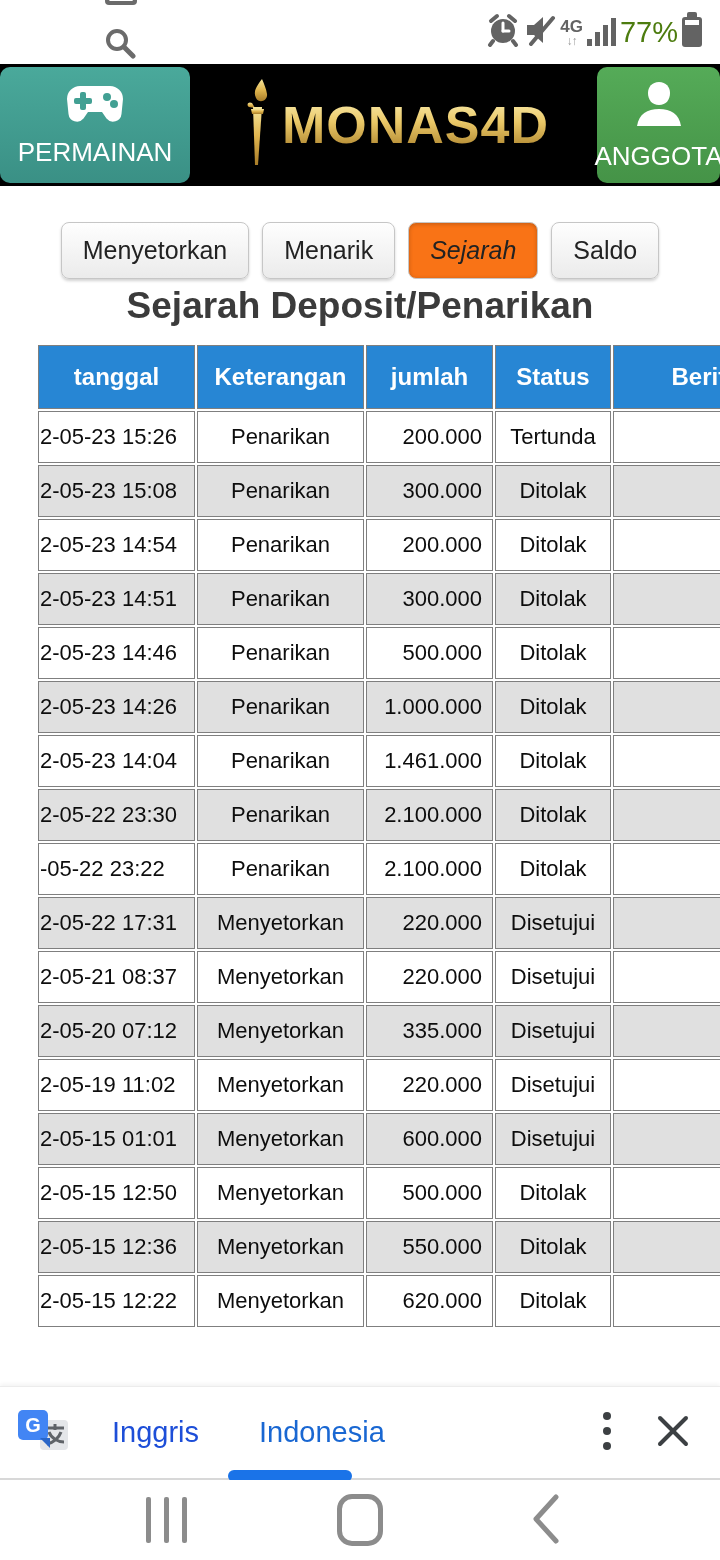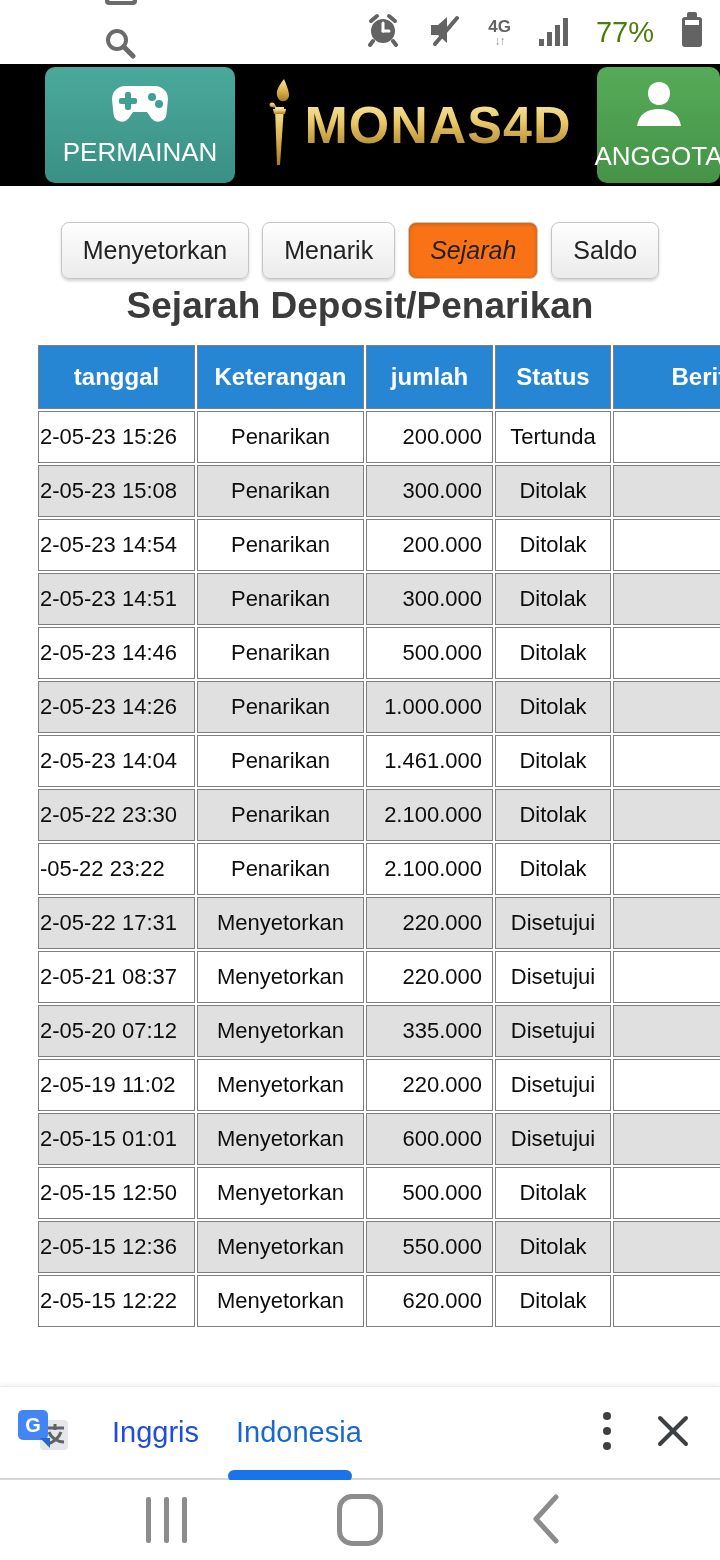--- a/index.html
+++ b/index.html
@@ -3,37 +3,37 @@
 <meta charset="utf-8">
 <style>
   * { margin:0; padding:0; box-sizing:border-box; }
   html,body { width:720px; height:1560px; overflow:hidden; background:#fff;
               font-family:"Liberation Sans", sans-serif; }
   body { position:relative; }
 
   
   .status-bar { height:64px; display:flex; align-items:center; background:#fff; color:#5f5f5f; }
   .status-left { margin-left:104px; display:flex; align-items:flex-start; gap:16px;flex-direction:column; }
-  .status-right { margin-left:auto; margin-right:18px; display:flex; align-items:center; gap:28px; }
+  .status-right { margin-left:auto; margin-right:18px; display:flex; align-items:center; gap:4px; }
   .status-time { font-size:29px; color:#5f5f5f; }
   .pct { font-size:29px; color:#4d7c0f; }
   .fourg { display:flex; flex-direction:column; align-items:center; line-height:1; }
   .fourg .t { font-size:17px; font-weight:bold; color:#636363; }
   .fourg .a { font-size:12px; color:#9a9a9a; letter-spacing:-1px; }
   .sigbars { display:flex; align-items:flex-end; gap:3px; height:28px; }
   .sigbars i { display:block; width:5px; background:#636363; }
   .battery { position:relative; width:20px; height:30px; background:#636363; border-radius:3px; }
   .battery:before { content:""; position:absolute; top:-5px; left:5px; width:10px; height:5px; background:#636363; border-radius:2px 2px 0 0; }
   .battery .lvl { position:absolute; top:3px; left:3px; right:3px; height:5px; background:#fff; }
   .fbsq { position:relative; width:32px; height:32px; }
   .fbsq .sq { position:absolute; right:0; bottom:0; width:21px; height:21px; background:#6b6b6b; border-radius:3px; color:#fff; font-weight:bold; font-size:16px; text-align:center; line-height:21px; }
   .dot-ic { width:9px; height:9px; border-radius:50%; background:#6b6b6b; }
 
   
-  .app-header { position:relative; height:122px; background:#000; display:flex; align-items:center; justify-content:space-between;padding-left:45px; }
+  .app-header { position:relative; height:122px; background:#000; display:flex; align-items:center; justify-content:space-between; }
   .hdr-btn { height:116px; margin:3px 0; border:none; border-radius:10px; display:flex; flex-direction:column; align-items:center; justify-content:center; gap:4px; color:#fff; font-size:26px; font-family:"Liberation Sans",sans-serif; cursor:pointer; }
   .btn-games { width:190px; background:linear-gradient(#4aa99b,#3a9085); }
   .btn-member { width:123px; background:linear-gradient(#55ab58,#459347); }
   .logo-wrap { display:flex; align-items:center; gap:6px; }
   .logo-text { font-size:52px; font-weight:bold; letter-spacing:1px; color:#e0b54e; }
   @supports ((-webkit-background-clip:text) or (background-clip:text)) {
     .logo-text { background:linear-gradient(180deg,#f9ecae 5%,#eac867 45%,#a97f2a 95%);
                  -webkit-background-clip:text; background-clip:text; color:transparent; }
   }
 
@@ -61,21 +61,21 @@
   .translate-bar { position:absolute; left:0; top:1386px; width:720px; height:94px; background:#fff;
                    border-top:1px solid #ececec; border-bottom:2px solid #d8d8d8;
                    box-shadow:0 -2px 4px rgba(0,0,0,0.05); display:flex; align-items:center; }
   .gt-icon { position:relative; width:52px; height:50px; margin-left:18px; }
   .gt-gray { position:absolute; right:2px; top:12px; width:28px; height:30px; background:#e4e6e9; border-radius:4px; }
   .gt-blue { position:absolute; left:0; top:2px; width:30px; height:30px; background:#4285f4; border-radius:5px;
              color:#fff; font-weight:bold; font-size:20px; text-align:center; line-height:30px; }
   .gt-fold { position:absolute; left:22px; top:30px; width:0; height:0; border-left:10px solid transparent; border-top:10px solid #2a66c8; }
   .lang { font-size:29px; cursor:pointer; }
   .lang-src { margin-left:42px; color:#1d4ed8; }
-  .lang-dst { margin-left:37px; color:#1967d2; }
+  .lang-dst { margin-left:60px; color:#1967d2; }
   .tb-spacer { flex:1; }
   .tb-btn { background:none; border:none; cursor:pointer; display:flex; align-items:center; justify-content:center; }
   .menu-btn { margin-right:44px; }
   .close-btn { margin-right:30px; }
   .lang-underline { position:absolute; left:228px; bottom:-4px; width:124px; height:12px; border-radius:6px; background:#1a73e8; }
 
   
   .nav-bar { position:absolute; left:0; top:1480px; width:720px; height:80px; background:#fff;
              display:flex; align-items:center; }
   .nav-btn { background:none; border:none; cursor:pointer; display:flex; align-items:center; justify-content:center; }

